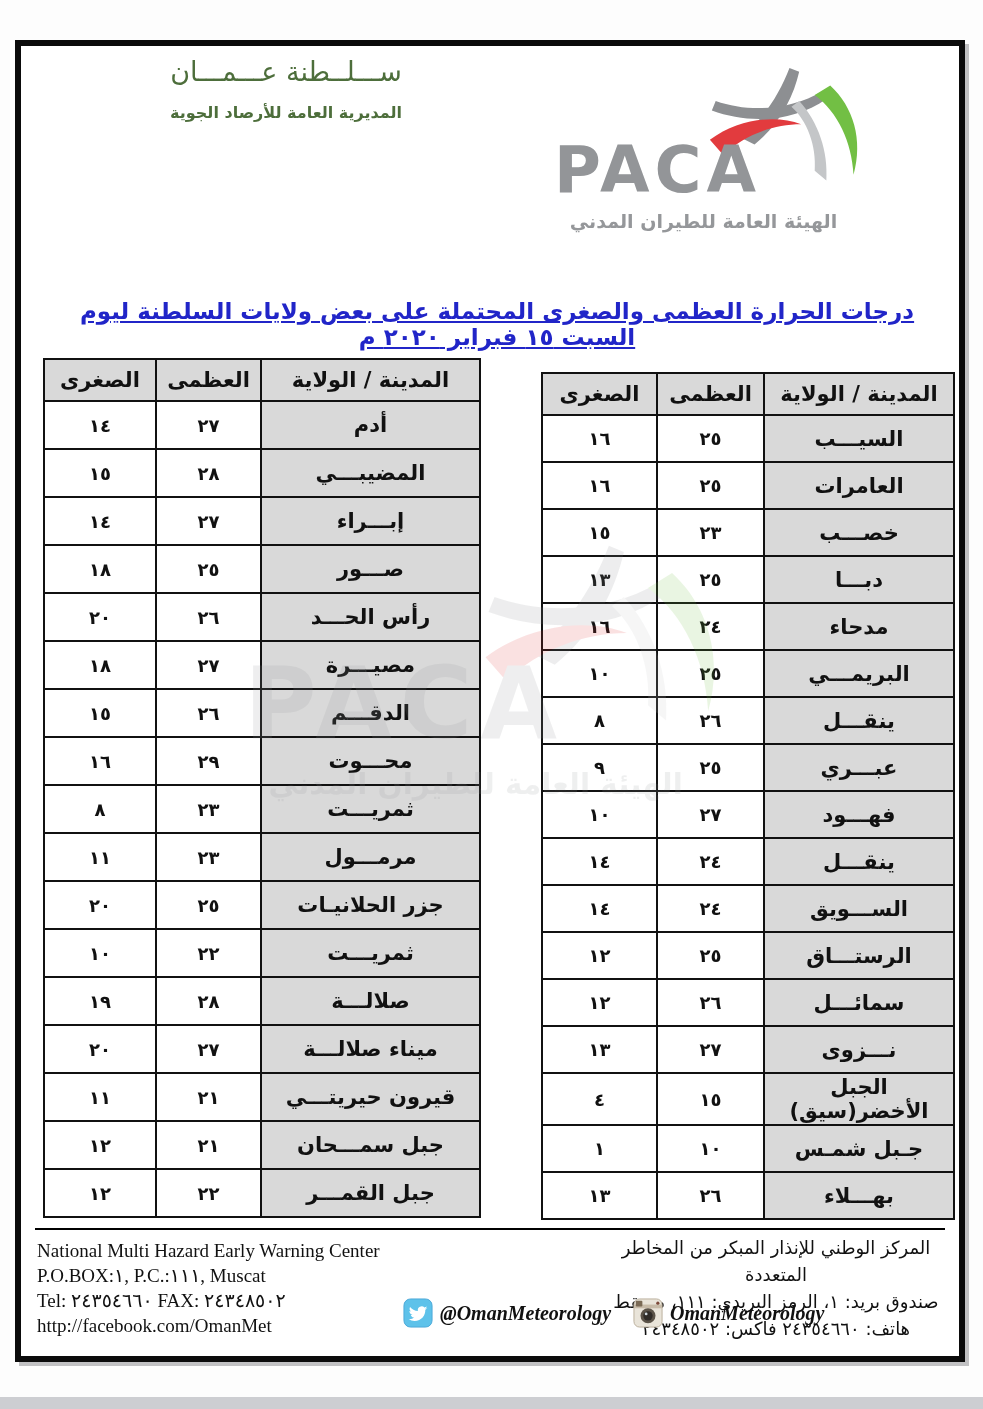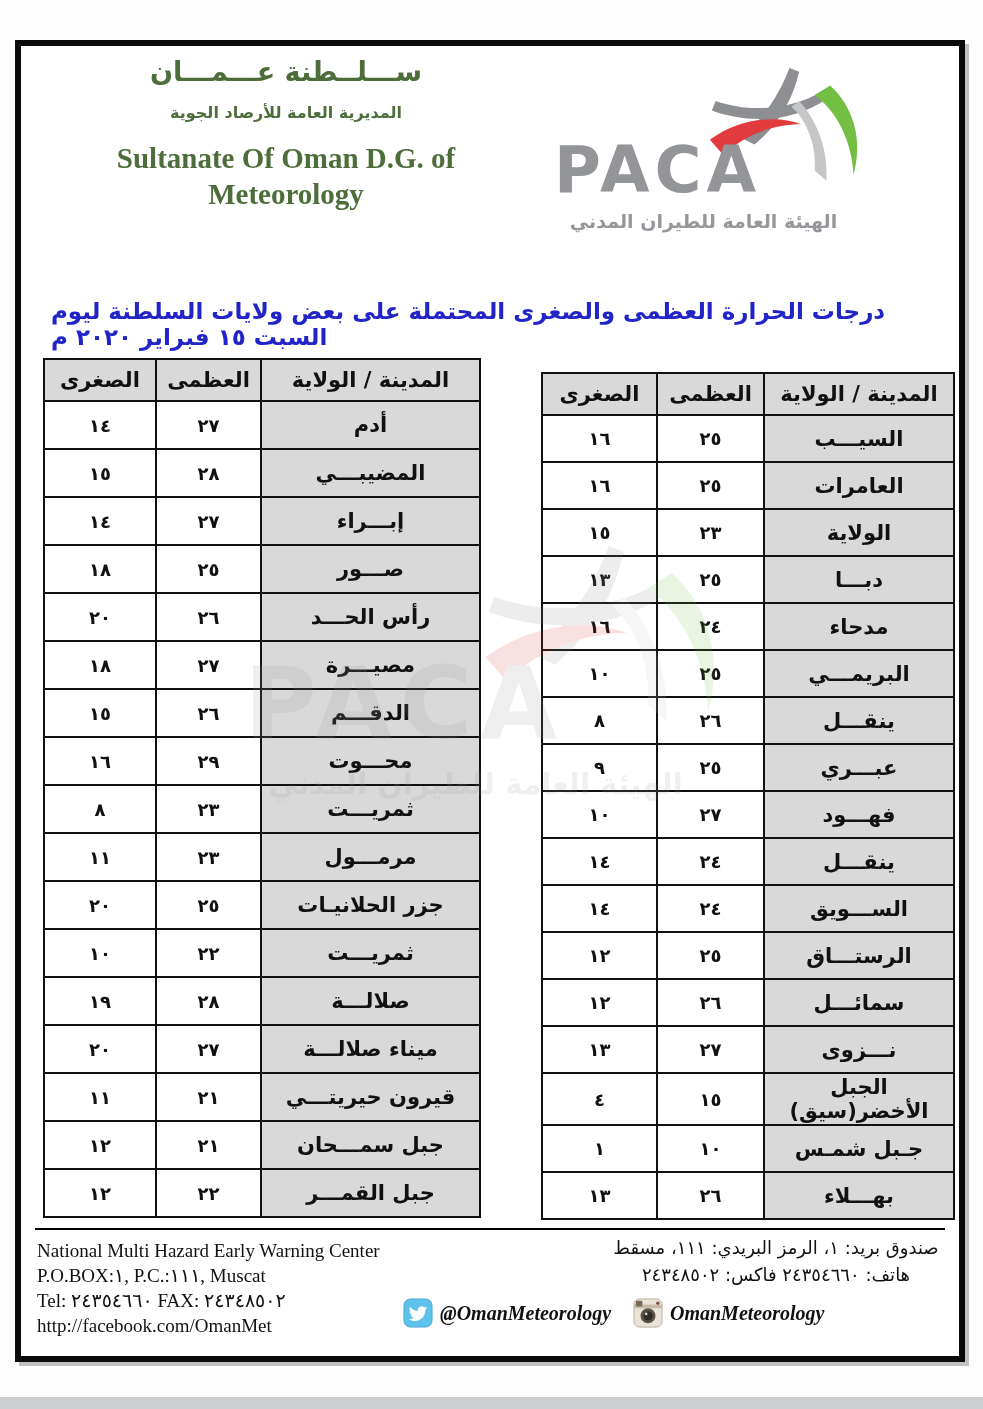--- a/index.html
+++ b/index.html
@@ -2,32 +2,32 @@
 <html lang="ar"><head>
 <meta charset="utf-8">
 <style>
   html,body{margin:0;padding:0;background:#ffffff;}
   .canvas{position:relative;width:983px;height:1409px;background:#fdfdfd;overflow:hidden;
           font-family:"DejaVu Sans",sans-serif;color:#111;}
   .page{position:absolute;left:15px;top:40px;width:938px;height:1310px;background:#ffffff;
         border:6px solid #0b0b0b;box-shadow:4px 4px 0 rgba(120,120,125,.45);}
   
   .org-block{position:absolute;left:70px;top:10px;width:390px;text-align:center;color:#4d6e3b;}
-  .org-ar1{font-size:27px;font-weight:bold;direction:rtl;}
+  .org-ar1{font-size:27px;font-weight:normal;direction:rtl;}
   .org-ar2{font-size:16px;font-weight:bold;direction:rtl;margin-top:16px;}
   .org-en{font-family:"Liberation Serif",serif;font-size:29px;font-weight:bold;margin-top:18px;line-height:1.25;}
   
   .logo-block{position:absolute;left:515px;top:22px;width:335px;height:195px;}
   .paca-text{position:absolute;left:18px;top:70px;font-size:64px;font-weight:bold;color:#939598;letter-spacing:5px;line-height:1;}
   .plane-svg{position:absolute;left:170px;top:-2px;width:165px;height:130px;}
   .logo-caption{position:absolute;left:0;top:142px;width:335px;text-align:center;direction:rtl;
                 font-size:19px;font-weight:bold;color:#95979a;}
   
-  .doc-title{position:absolute;top:252px;left:30px;right:16px;direction:rtl;text-align:left;
-             font-size:23px;font-weight:bold;color:#2125c8;}
+  .doc-title{position:absolute;top:252px;left:30px;right:16px;direction:rtl;text-align:center;
+             font-size:23px;font-weight:bold;color:#2125c8;text-decoration:underline;}
   
   .tbl{position:absolute;border-collapse:collapse;direction:rtl;table-layout:fixed;z-index:1;background:#fff;}
   .tbl th,.tbl td{border:2px solid #111;text-align:center;vertical-align:middle;font-weight:bold;overflow:hidden;}
   .tbl th{background:#d9d9d9;font-size:21px;height:38px;}
   .tbl td.city{background:#d9d9d9;font-size:21px;}
   .tbl td.num{background:#ffffff;font-size:18px;}
   .tbl-left{left:22px;top:312px;width:436px;}
   .tbl-right{left:520px;top:326px;width:412px;}
   .tbl-left tbody td{height:44px;}
   .tbl-right tbody td{height:43px;}
@@ -50,21 +50,20 @@
 </style>
 </head>
 <body>
 
 <div class="canvas">
   <div class="page">
 
     <div class="org-block">
       <div class="org-ar1">ســـلــطنة عـــمـــان</div>
       <div class="org-ar2">المديرية العامة للأرصاد الجوية</div>
-      <div class="org-en">Sultanate Of Oman D.G. of Meteorology</div>
     </div>
 
     <div class="logo-block">
       <svg class="plane-svg" viewBox="0 0 170 130" aria-hidden="true">
         <path d="M86,0 C76,26 60,52 36,72 L50,79 C76,58 90,30 96,4 Z" fill="#8d8f92"></path>
         <path d="M10,34 C44,46 86,44 120,24 L124,32 C90,56 44,58 6,44 Z" fill="#8d8f92"></path>
         <path d="M96,34 C116,56 126,86 124,116 L112,106 C114,80 104,54 88,40 Z" fill="#c4c6c8"></path>
         <path d="M4,74 C34,52 72,48 98,58 C68,58 38,70 18,90 Z" fill="#e23b3e"></path>
         <path d="M128,18 C152,40 162,74 152,110 C150,76 136,46 112,28 Z" fill="#72bf44"></path>
       </svg>
@@ -194,21 +193,21 @@
             <td class="city">السيـــب</td>
             <td class="num">٢٥</td>
             <td class="num">١٦</td>
           </tr>
           <tr>
             <td class="city">العامرات</td>
             <td class="num">٢٥</td>
             <td class="num">١٦</td>
           </tr>
           <tr>
-            <td class="city">الولاية</td>
+            <td class="city">خصـــب</td>
             <td class="num">٢٣</td>
             <td class="num">١٥</td>
           </tr>
           <tr>
             <td class="city">دبـــا</td>
             <td class="num">٢٥</td>
             <td class="num">١٣</td>
           </tr>
           <tr>
             <td class="city">مدحاء</td>
@@ -293,20 +292,21 @@
     <div class="footer-divider"></div>
 
     <div class="foot-en">
       <div>National Multi Hazard Early Warning Center</div>
       <div dir="ltr">P.O.BOX:١, P.C.:١١١, Muscat</div>
       <div dir="ltr">Tel: ٢٤٣٥٤٦٦٠ FAX: ٢٤٣٤٨٥٠٢</div>
       <div class="fb">http://facebook.com/OmanMet</div>
     </div>
 
     <div class="foot-ar">
+      <div>المركز الوطني للإنذار المبكر من المخاطر المتعددة</div>
       <div>صندوق بريد: ١، الرمز البريدي: ١١١، مسقط</div>
       <div>هاتف: ٢٤٣٥٤٦٦٠ فاكس: ٢٤٣٤٨٥٠٢</div>
     </div>
 
     <div class="social-group tw-group">
       <svg class="icon" viewBox="0 0 32 32" aria-hidden="true">
         <rect x="1" y="1" width="30" height="30" rx="7" fill="#5ec2ea" stroke="#4aa8d8"></rect>
         <path d="M26 10.6c-.7.3-1.5.6-2.3.7.8-.5 1.5-1.3 1.8-2.2-.8.5-1.7.8-2.6 1a4.1 4.1 0 0 0-7 3.7c-3.4-.2-6.4-1.8-8.4-4.3-.9 1.6-.5 3.7 1.1 4.9-.6 0-1.2-.2-1.8-.5 0 1.9 1.4 3.7 3.3 4.1-.6.2-1.2.2-1.8.1.5 1.6 2 2.8 3.8 2.8A8.3 8.3 0 0 1 6 22.7a11.6 11.6 0 0 0 6.3 1.9c7.5 0 11.8-6.3 11.5-12 .8-.5 1.5-1.2 2.2-2z" fill="#fff"></path>
       </svg>
       <span class="social-handle">@OmanMeteorology</span>

